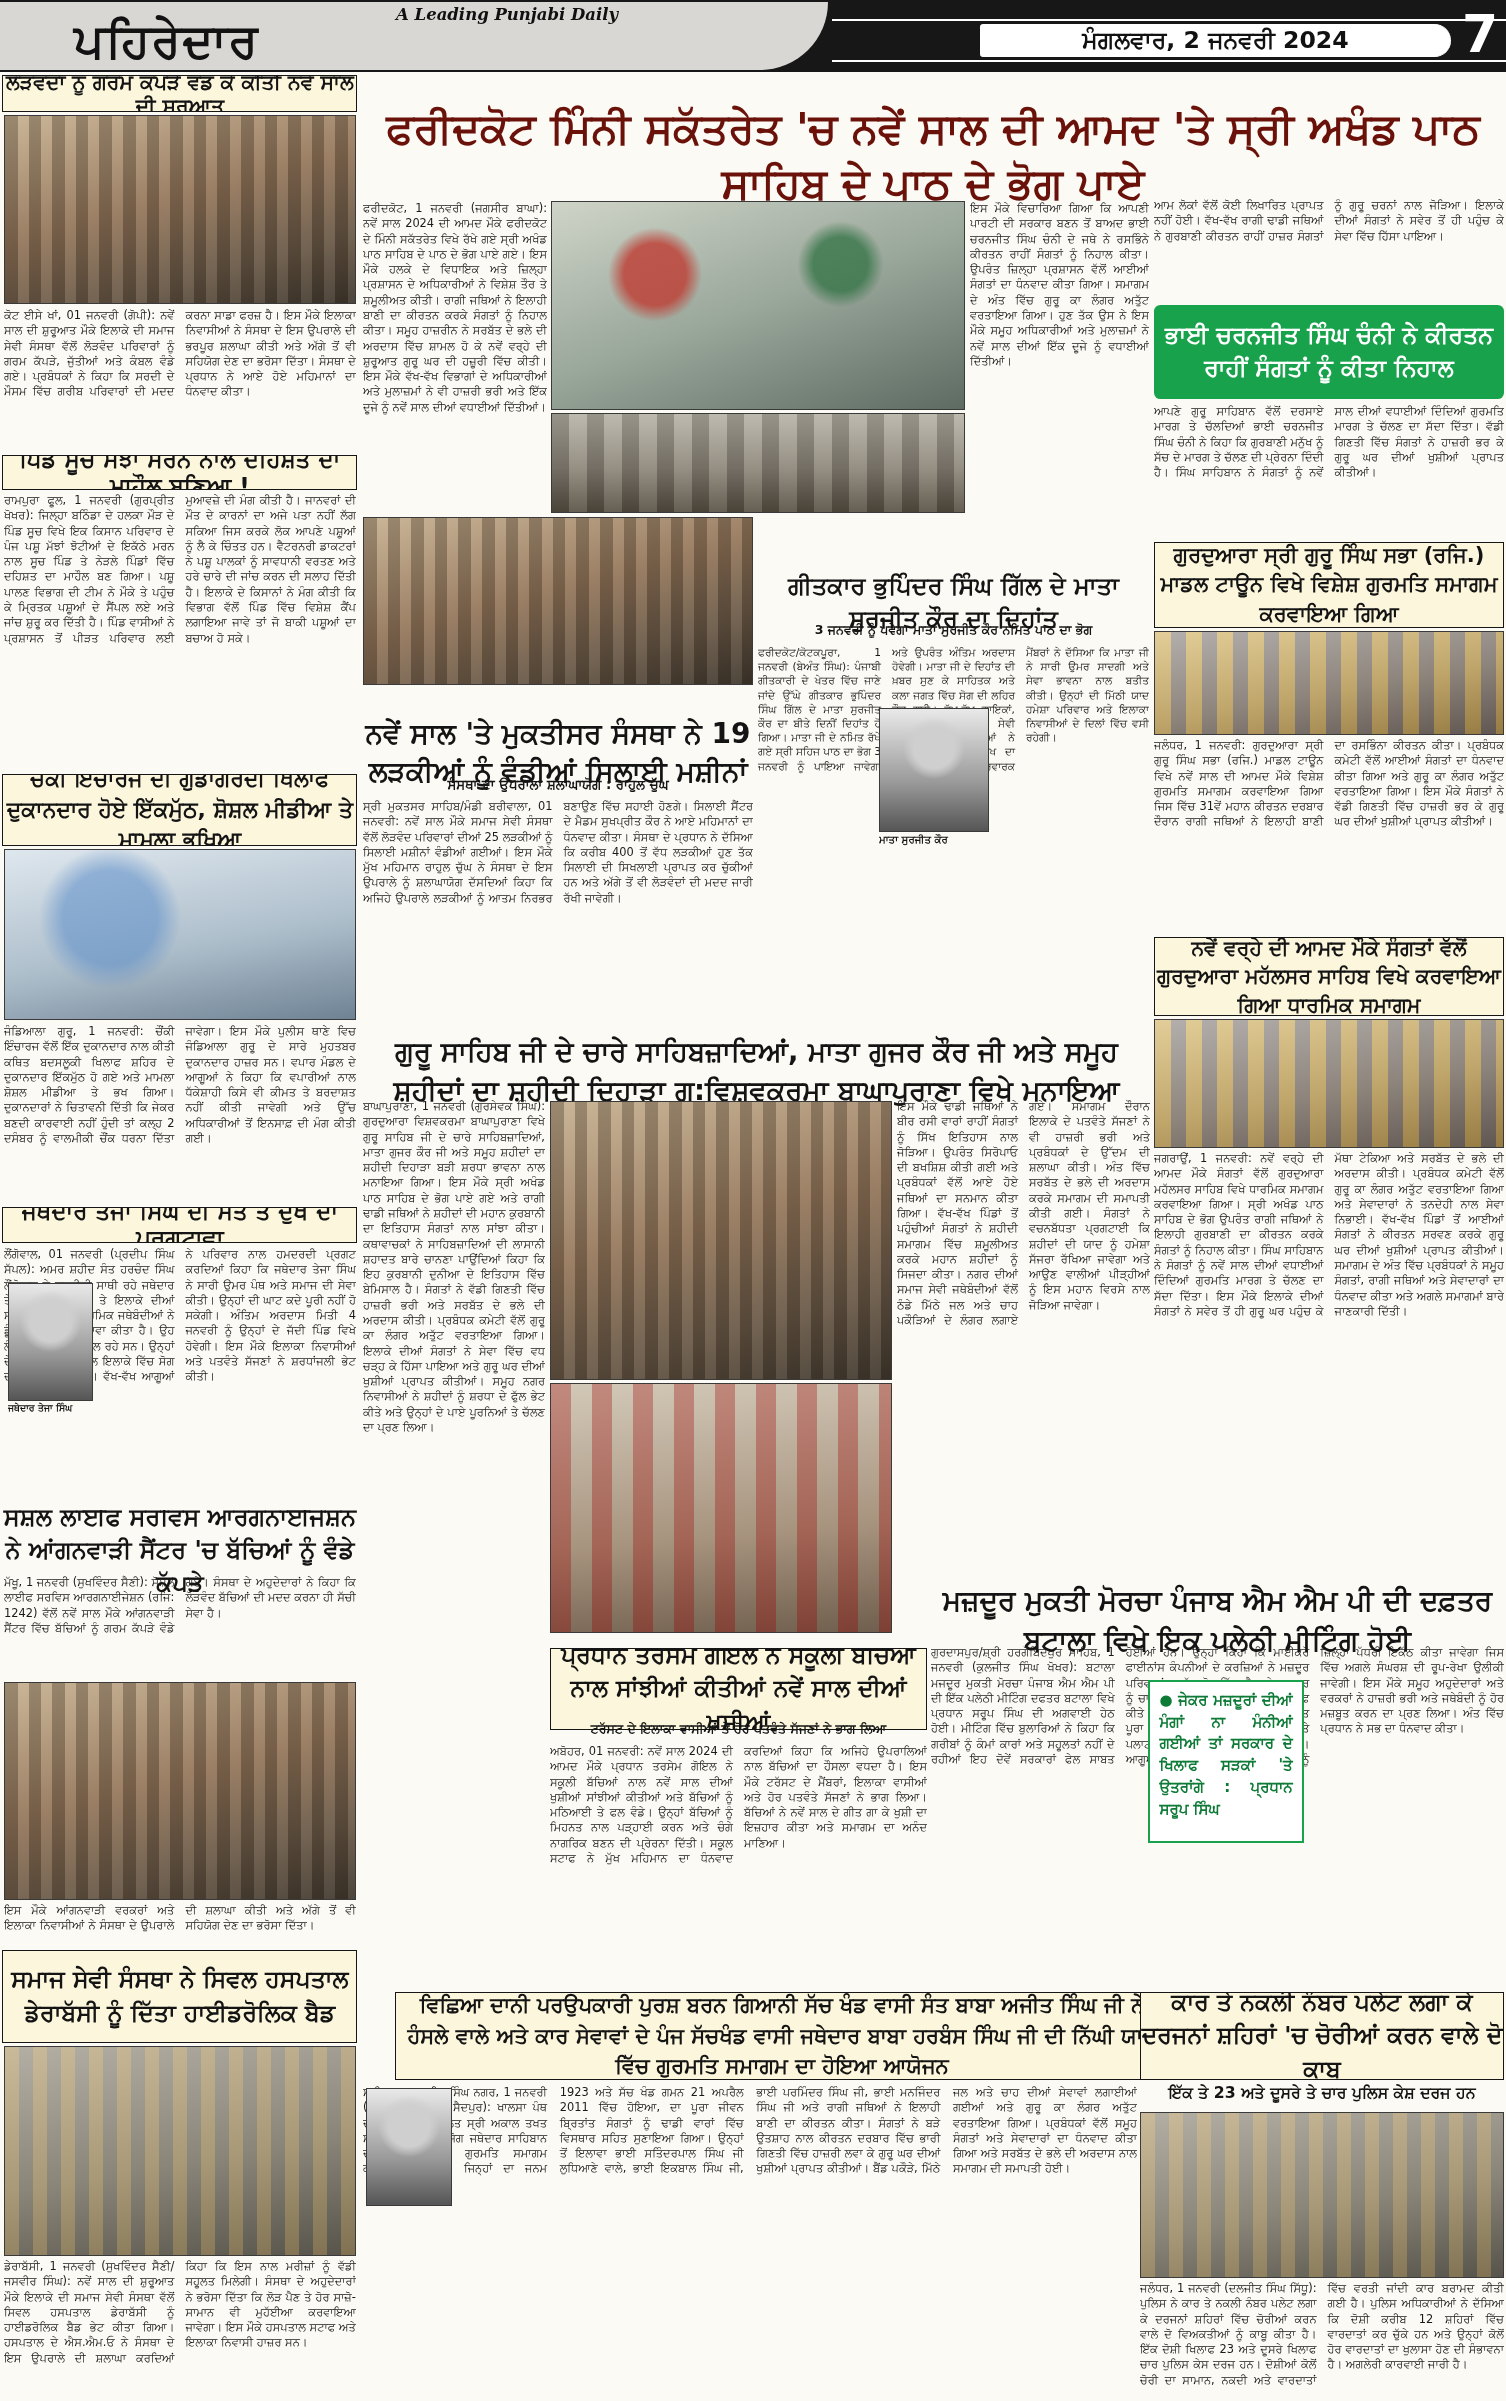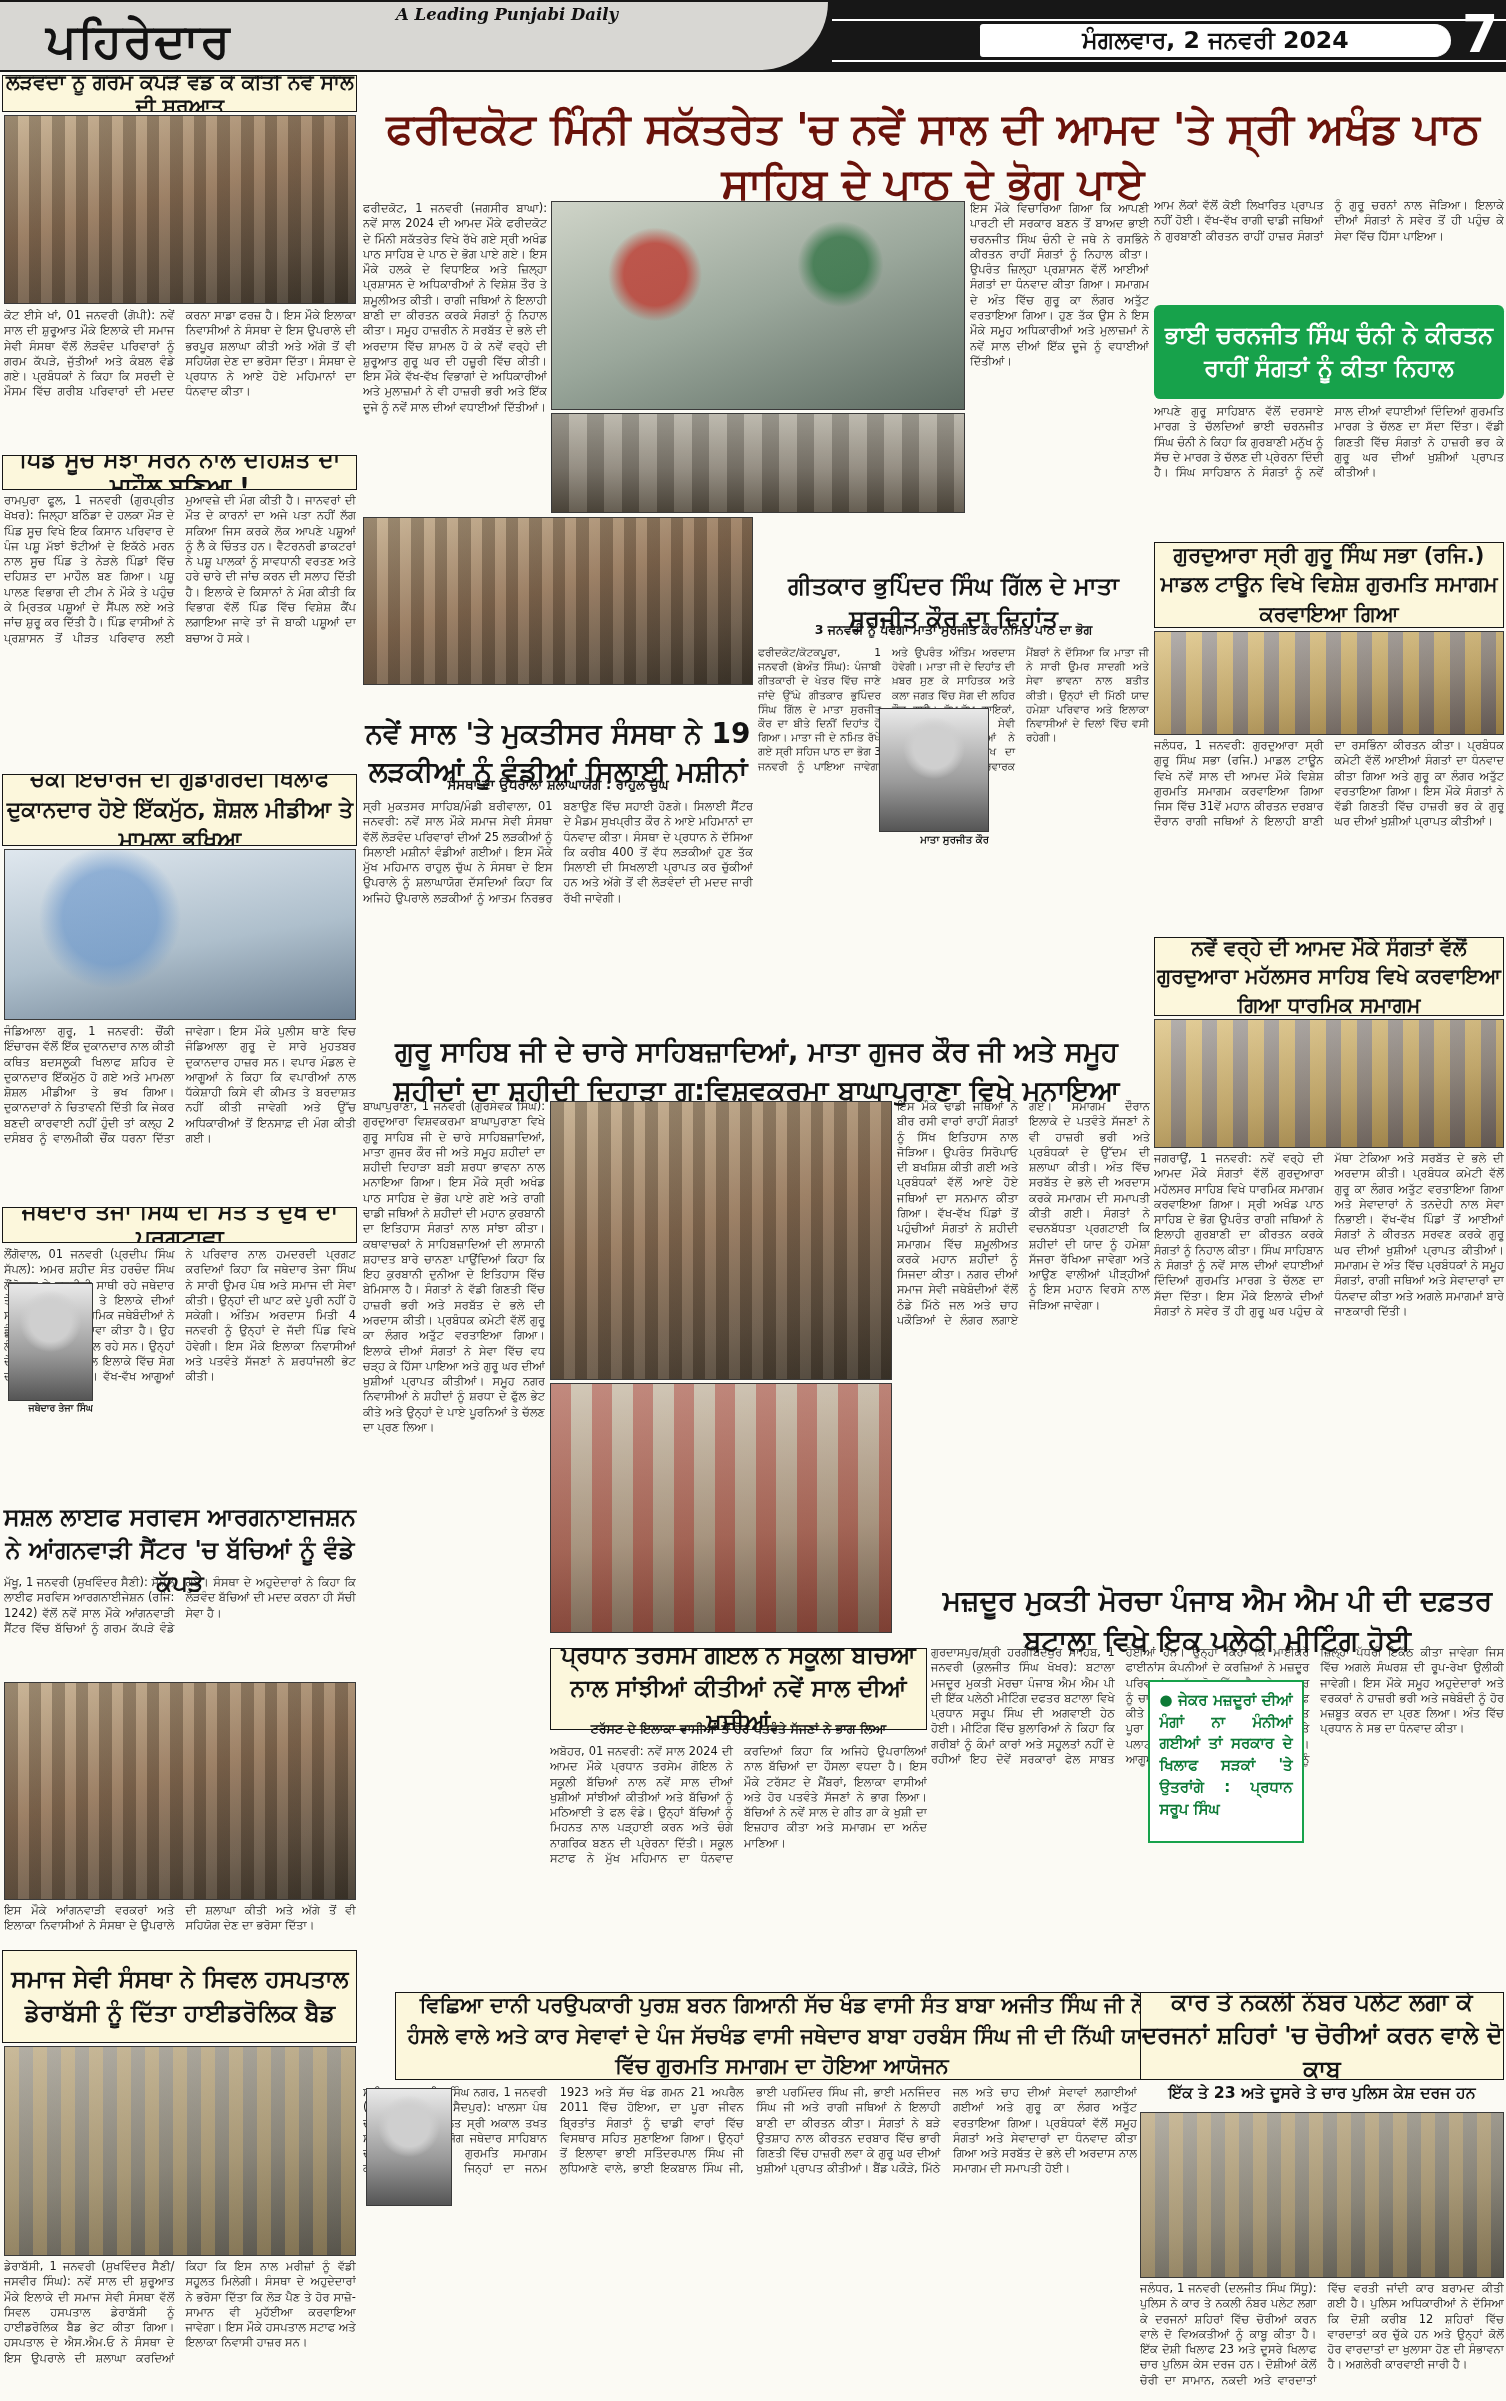--- a/index.html
+++ b/index.html
@@ -2,41 +2,41 @@
 <html style="font-size:12.6px"><head>
 <meta charset="utf-8">
 <style>
   html,body{margin:0;padding:0;background:#e8e6df;}
   .page{position:relative;width:1506px;height:2401px;background:#fbfaf4;
         font-family:"DejaVu Sans",sans-serif;color:#141414;overflow:hidden;}
   .abs{position:absolute;box-sizing:border-box;}
   
   .mast{background:#171717;}
   .mast-blob{background:#d8d7d3;border-radius:0 0 149px 0;}
-  .logo{font-weight:bold;color:#121212;letter-spacing:1.6px;}
+  .logo{font-weight:bold;color:#121212;letter-spacing:1.6px;margin-left:28px;}
   .tagline{font-family:"DejaVu Serif",serif;font-style:italic;font-weight:bold;color:#101010;}
   .datestrip{background:#ffffff;border-radius:4.7px 23.6px 23.6px 4.7px;display:flex;align-items:center;justify-content:center;
              font-weight:bold;font-size:23.6px;color:#111;border-top:1.6px solid #fff;border-bottom:1.6px solid #fff;}
   .pageno{color:#ffffff;font-weight:bold;font-size:52px;line-height:1;}
   
   .hl{font-weight:bold;text-align:center;display:flex;align-items:center;justify-content:center;overflow:hidden;}
   .hl-cream{background:#fcf7dc;border:1.6px solid #161616;}
   .hl-plain{background:#fbfaf4;margin-top:22px;}
   .hl-main{color:#6a120a;font-size:42px;line-height:1.32;}
   .greenbox{background:#17a24b;color:#ffffff;font-weight:bold;text-align:center;
             display:flex;align-items:center;justify-content:center;border-radius:6.3px;overflow:hidden;}
   .quotebox{background:#ffffff;border:2.4px solid #17a24b;color:#0d7a36;font-weight:bold;
             font-size:15px;line-height:1.45;padding:7.9px 9.4px;text-align:justify;overflow:hidden;}
   
   .bt{font-size:11.4px;line-height:1.34;text-align:justify;overflow:hidden;color:#1a1a1a;}
   .c2{column-count:2;column-gap:11px;}
   .c3{column-count:3;column-gap:11px;}
   .c4{column-count:4;column-gap:12.6px;}
   .sub{font-weight:bold;text-align:center;overflow:hidden;}
-  .cap{font-size:10.2px;font-weight:bold;text-align:right;overflow:hidden;}
+  .cap{font-size:10.2px;font-weight:bold;text-align:left;overflow:hidden;}
   
   .photo{border:1.2px solid #3a3a3a;overflow:hidden;}
   .ph-crowd{background:repeating-linear-gradient(90deg,rgba(20,15,10,.25) 0 12.6px,rgba(255,255,255,.06) 12.6px 23.6px),
             linear-gradient(165deg,#c7b191 0%,#96785c 45%,#6b5a48 75%,#423a2f 100%);}
   .ph-stage{background:radial-gradient(circle at 25% 35%,rgba(190,60,50,.8) 0 31px,transparent 47px),
             radial-gradient(circle at 70% 30%,rgba(40,110,60,.7) 0 27px,transparent 43px),
             linear-gradient(160deg,#cfd4c8 0%,#9aa79b 50%,#5d6b62 100%);}
   .ph-floor{background:repeating-linear-gradient(90deg,rgba(0,0,0,.18) 0 17.3px,rgba(255,255,255,.08) 17.3px 35px),
             linear-gradient(180deg,#b8b4a8 0%,#8d867a 55%,#595144 100%);}
   .ph-blue{background:radial-gradient(circle at 30% 40%,rgba(90,140,200,.55) 0 47px,transparent 71px),

